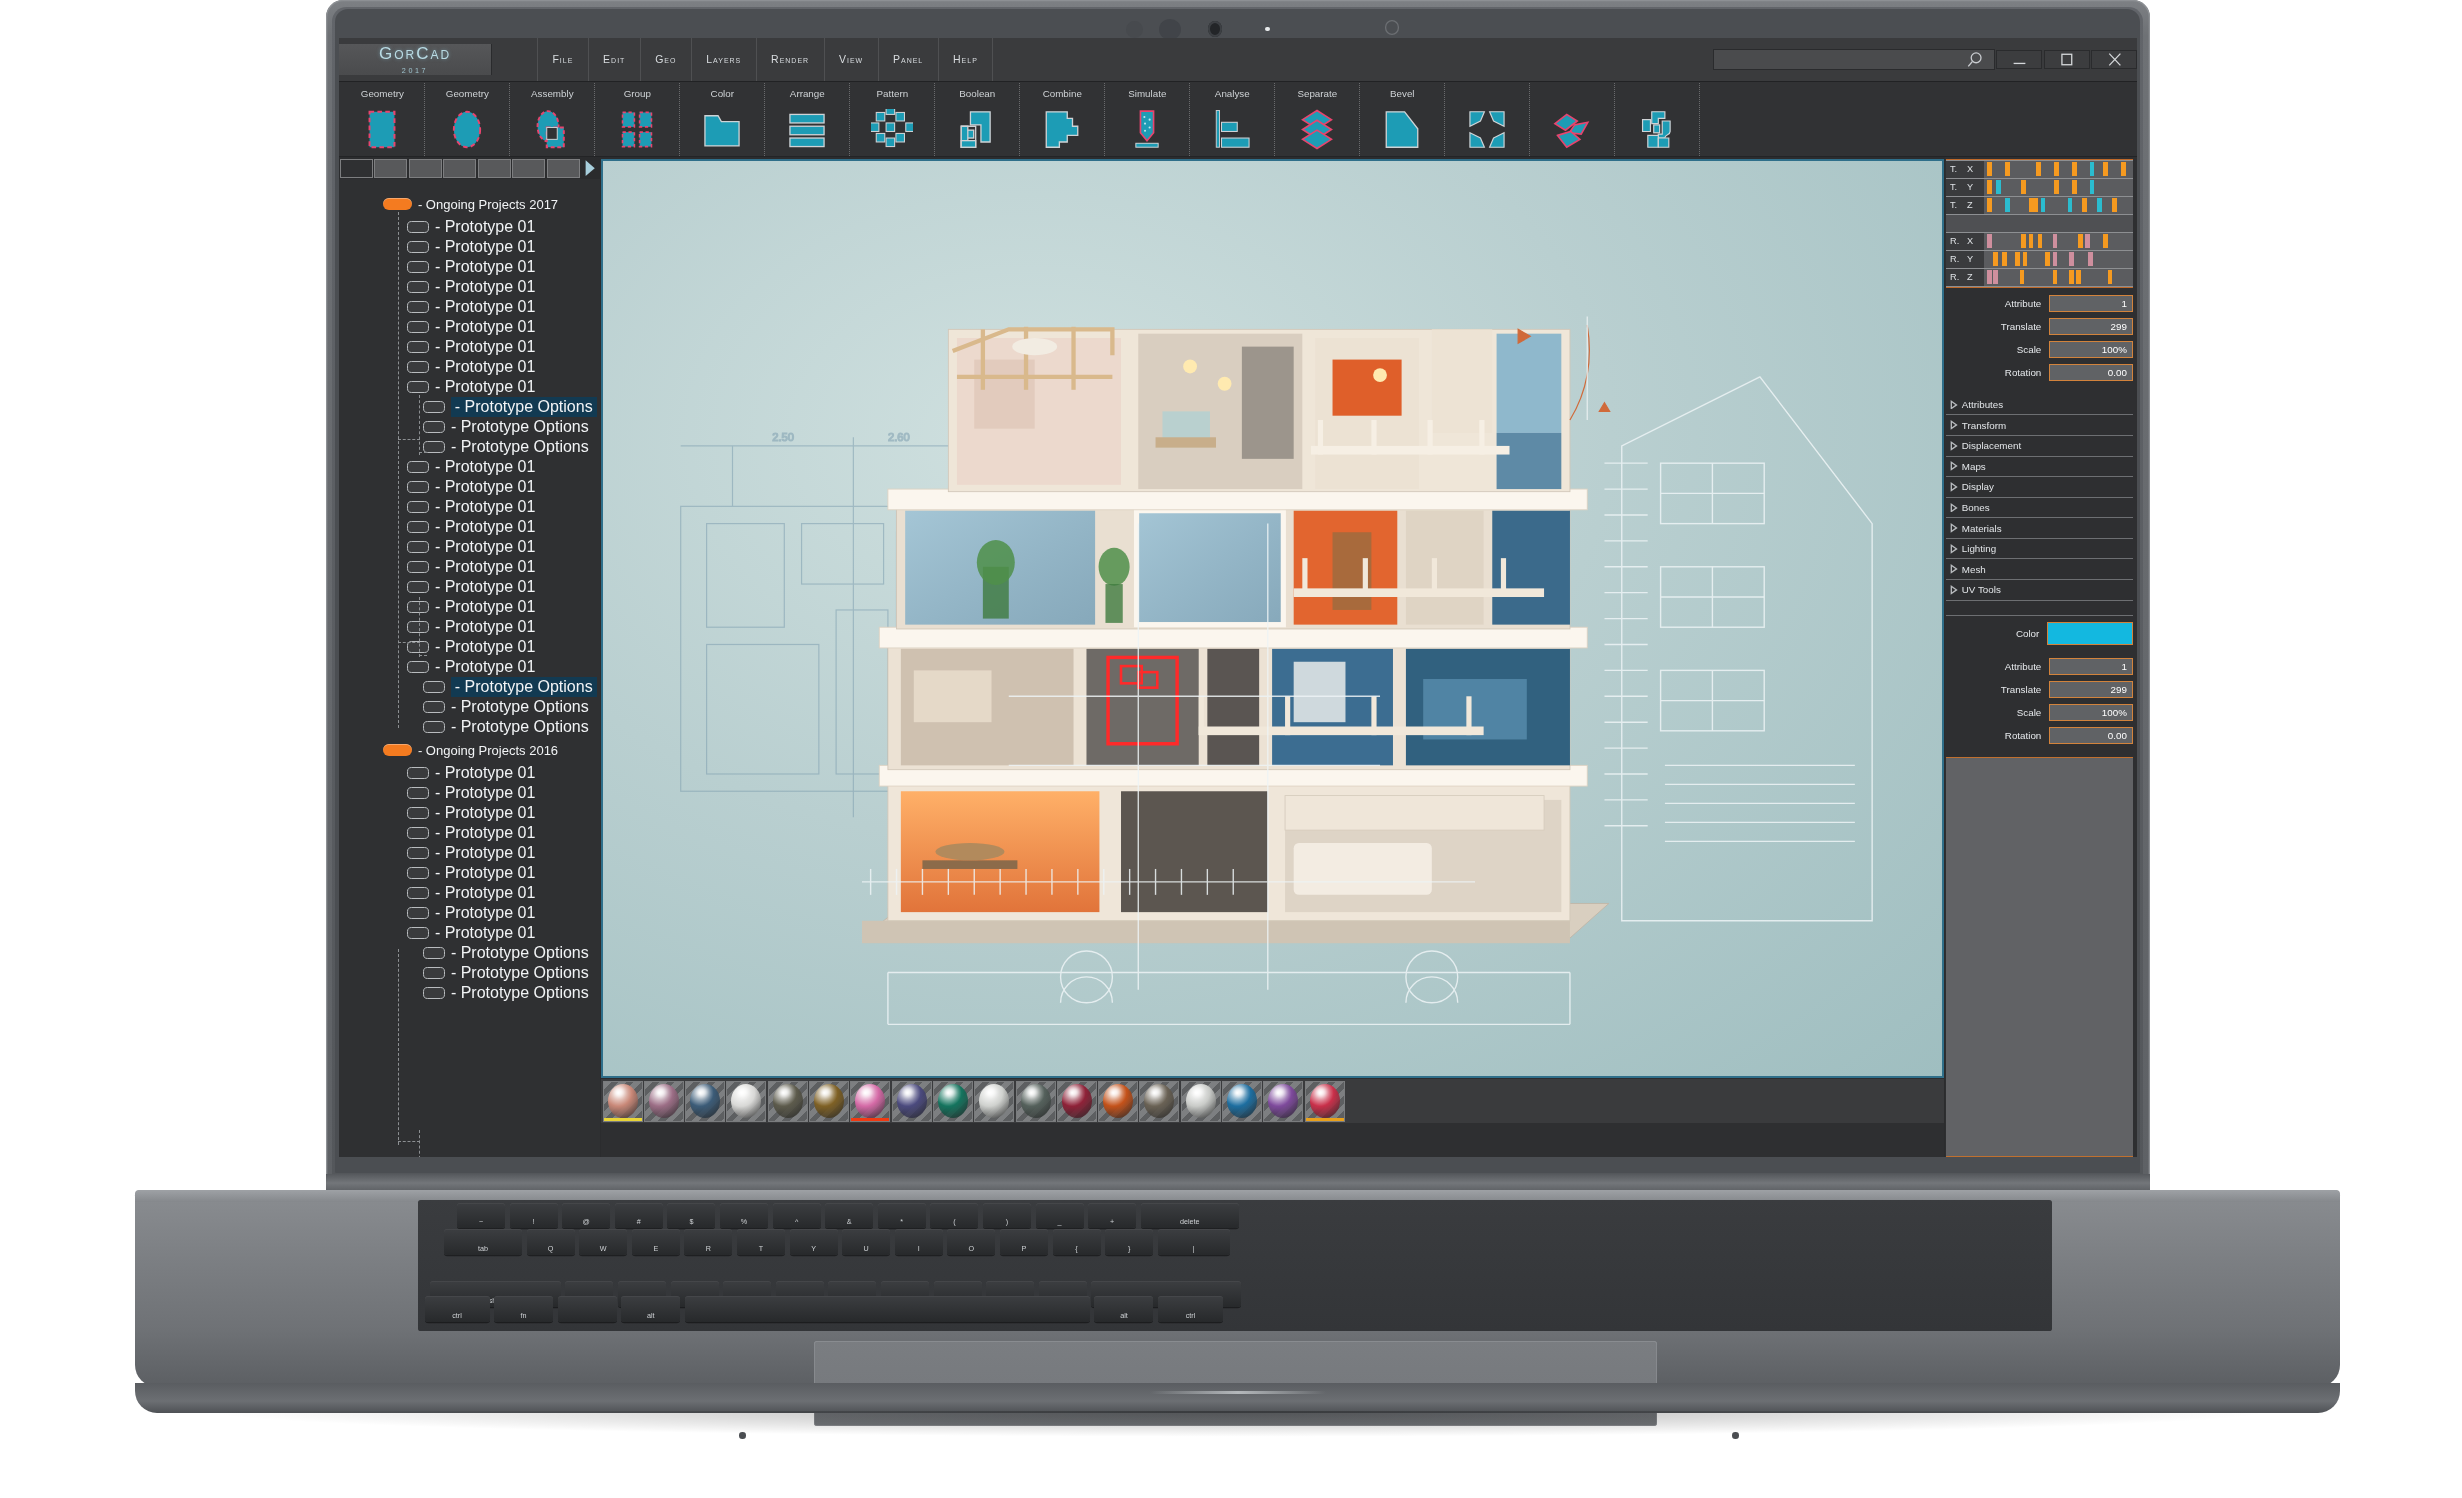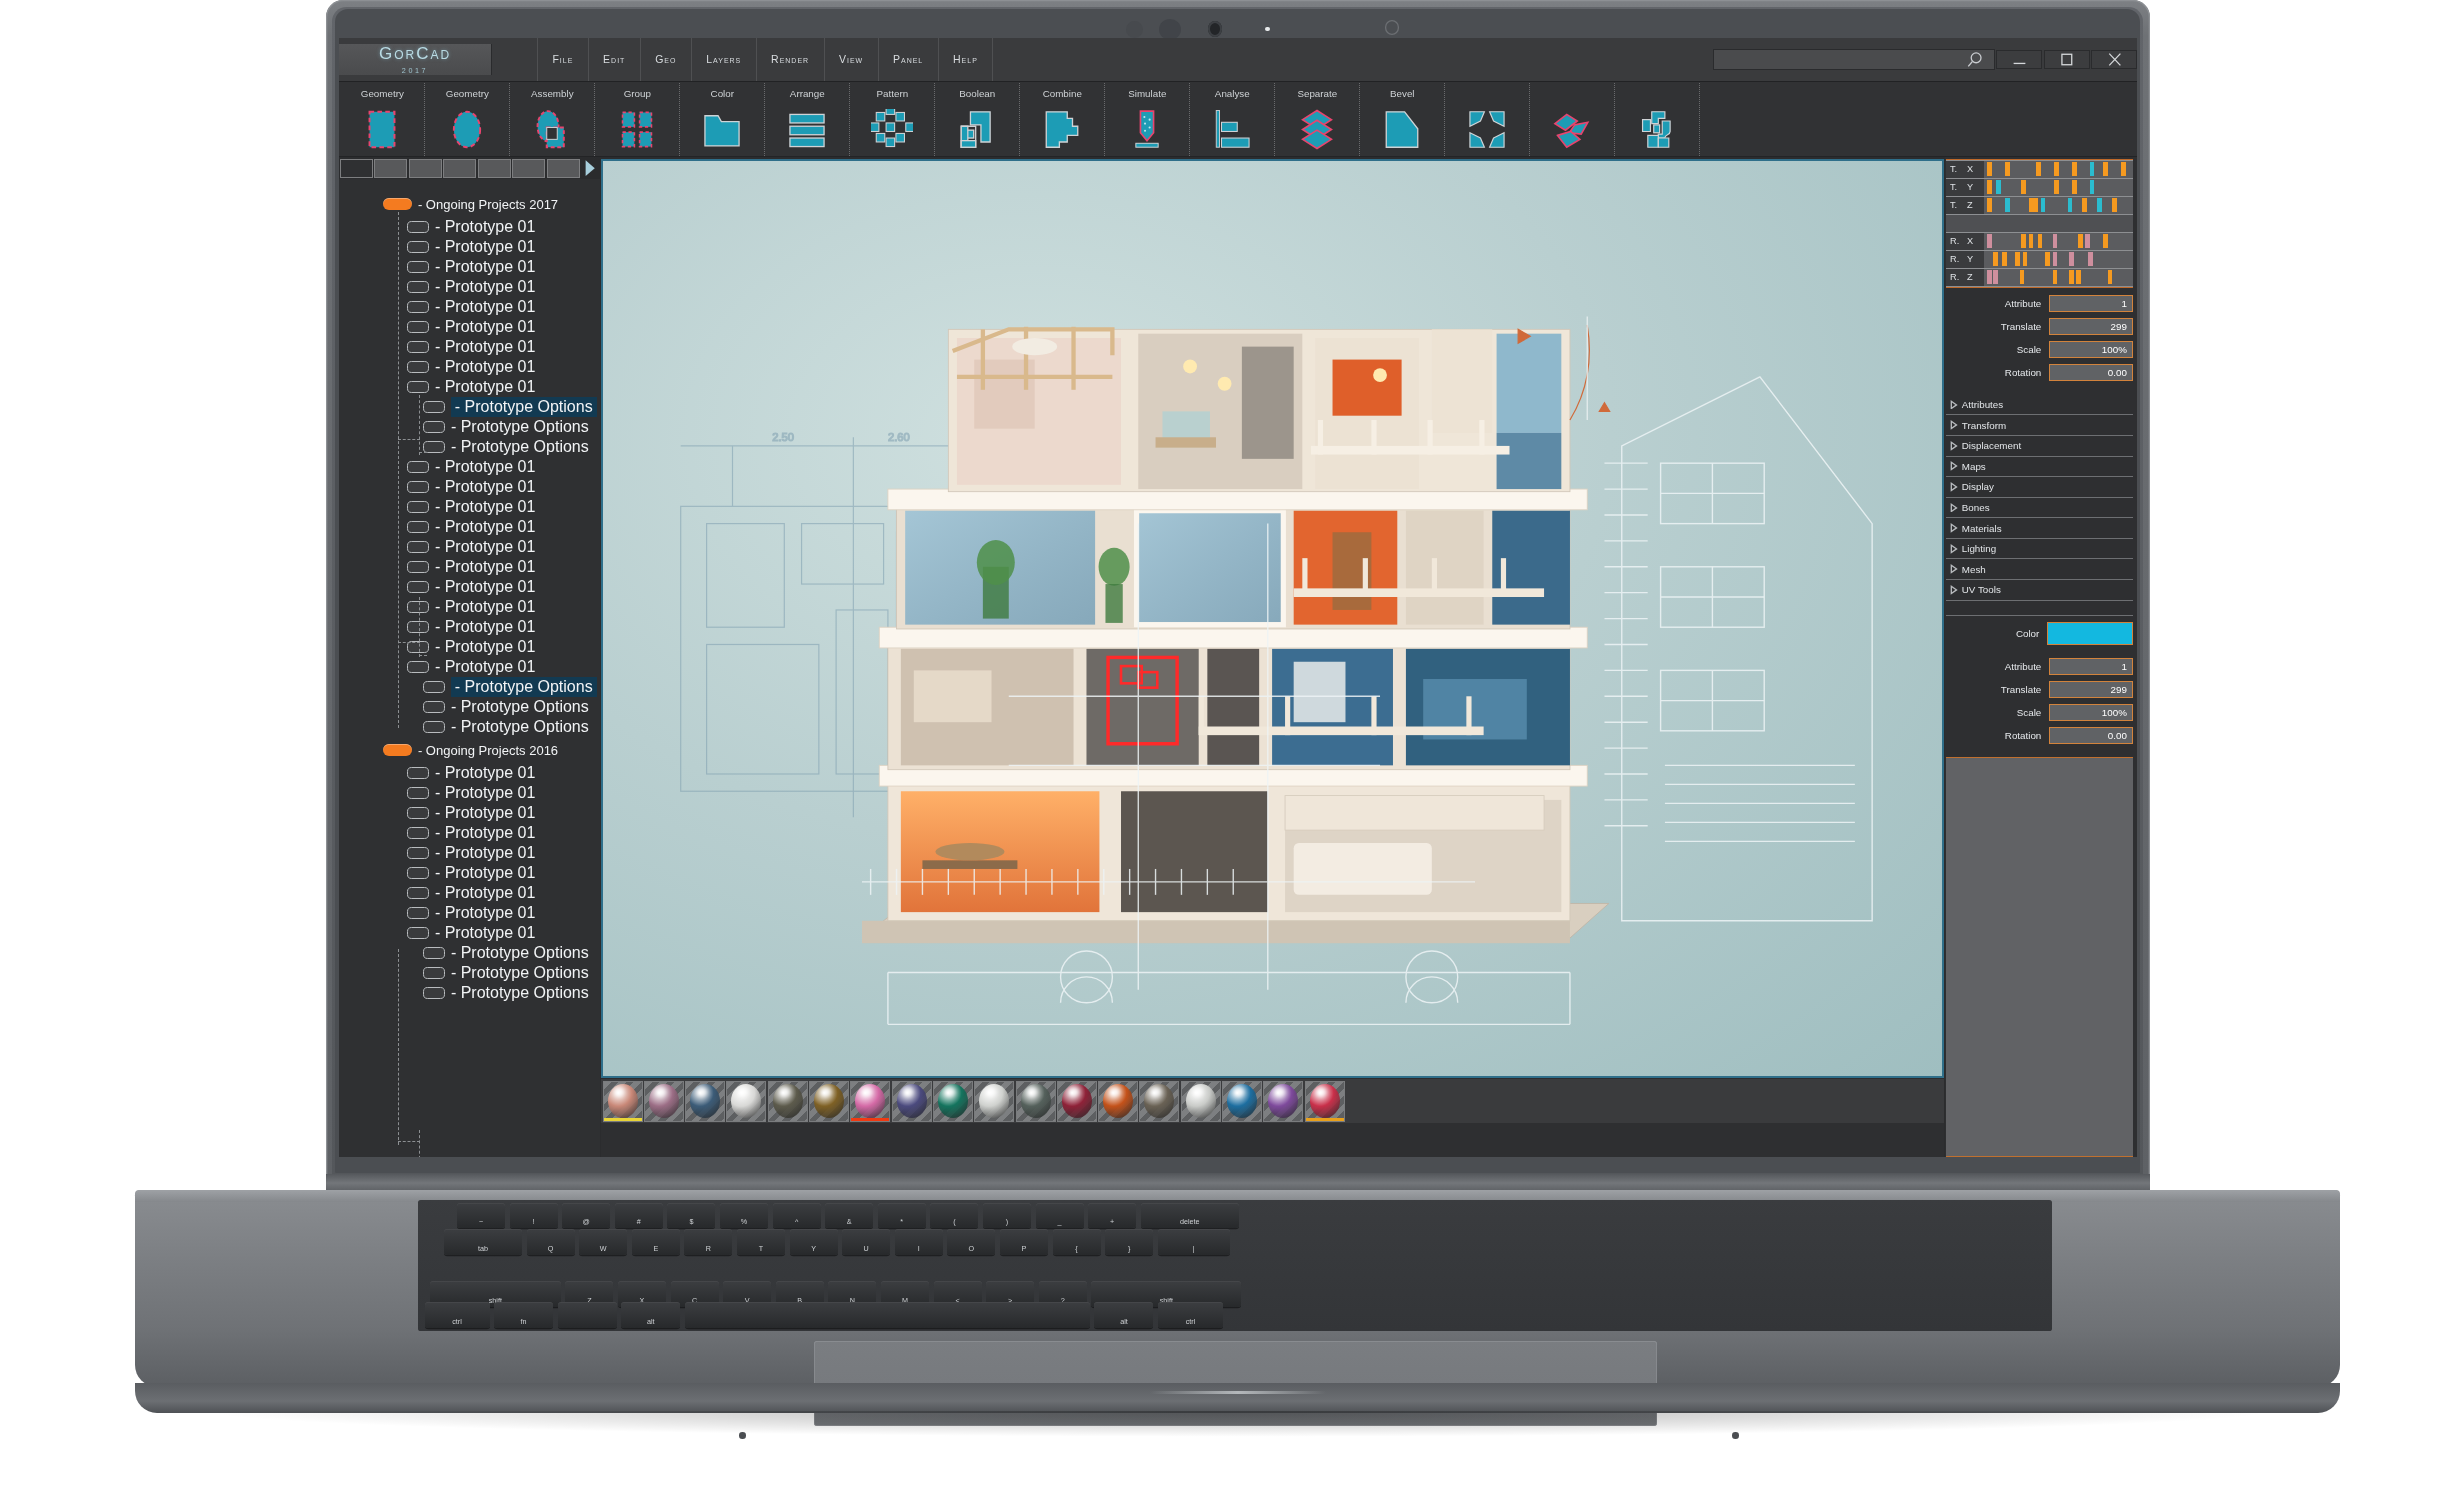--- a/index.html
+++ b/index.html
@@ -1207,21 +1207,21 @@
         <div class="key" style="width: 48px;">C</div>
         <div class="key" style="width: 48px;">V</div>
         <div class="key" style="width: 48px;">B</div>
         <div class="key" style="width: 48px;">N</div>
         <div class="key" style="width: 48px;">M</div>
         <div class="key" style="width: 48px;">&lt;</div>
         <div class="key" style="width: 48px;">&gt;</div>
         <div class="key" style="width: 48px;">?</div>
         <div class="key" style="width: 150px;">shift</div>
       </div>
-      <div class="keyrow" style="left: 6.5px; top: 102px; justify-content: center;">
+      <div class="keyrow" style="left: 6.5px; top: 96px; justify-content: center;">
         <div class="key" style="width: 65px;">ctrl</div>
         <div class="key" style="width: 59px;">fn</div>
         <div class="key" style="width: 59px;"></div>
         <div class="key" style="width: 59px;">alt</div>
         <div class="key" style="width: 405px;"></div>
         <div class="key" style="width: 59px;">alt</div>
         <div class="key" style="width: 65px;">ctrl</div>
       </div>
     </div>
   <div class="touchpad"></div>

